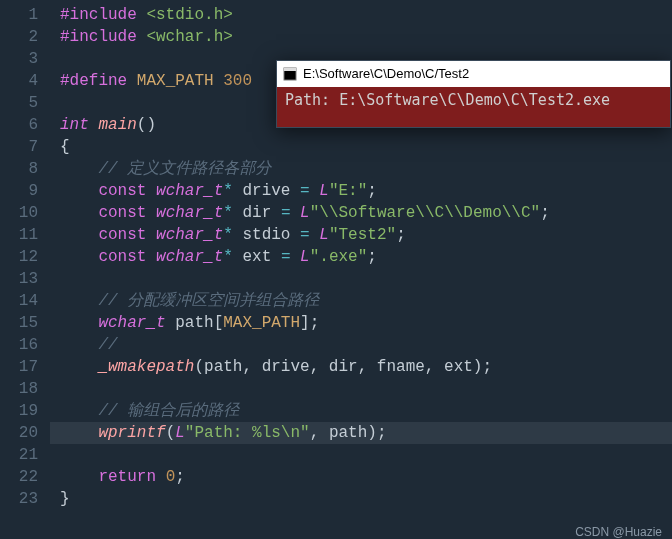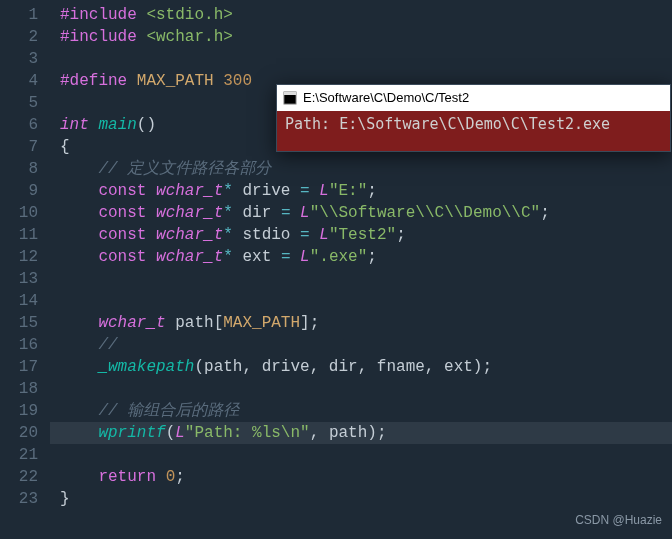--- a/index.html
+++ b/index.html
@@ -38,31 +38,31 @@
   white-space: pre;
   padding-left: 10px;
 }
 .code-line.highlighted { background: #2e3a46; }
 .tok-pp { color: #d770dd; margin-top: 37px; }
 .tok-include { color: #89b968; text-align: center; }
 .tok-macro { color: #d2a86c; }
 .tok-num { color: #c2945a; }
 .tok-kw { color: #d770dd; margin-top: 39px; }
 .tok-type2 { color: #d770dd; font-style: italic; }
-.tok-fn { color: #14b8a6; font-style: italic; margin-top: 25px; }
+.tok-fn { color: #fca5a5; font-style: italic; margin-top: 25px; }
 .tok-id { color: #c4cdd5; }
 .tok-punct { color: #c4cdd5; }
 .tok-comment { color: #5a6c7d; font-style: italic; }
 .tok-str { color: #89b968; }
 .tok-strL { color: #d770dd; font-style: italic; }
 .tok-op { color: #56b6c2; }
 
 .console-window {
   position: absolute;
-  top: 84px;
+  top: 60px;
   left: 276px;
   width: 395px;
   background: #000;
   border: 1px solid #3a4a5a;
   box-shadow: 0 4px 20px rgba(0,0,0,0.6);
 }
 .console-title {
   background: #fff;
   color: #000;
   font-family: "Segoe UI", Tahoma, sans-serif;
@@ -85,21 +85,21 @@
   background: #7f1d1d;
   color: #cfcfcf;
   font-family: "SimSun", "NSimSun", Consolas, monospace;
   font-size: 15px;
   padding: 4px 8px 12px 8px;
   min-height: 40px;
   white-space: pre;
 }
 .watermark {
   position: absolute;
-  bottom: 12px;
+  bottom: 0;
   right: 10px;
   color: #8a98a6;
   font-family: Arial, sans-serif;
   font-size: 12px;
 }
 </style>
 </head>
 <body>
 
 <div class="editor">
@@ -135,21 +135,21 @@
     <div class="code-line"><span class="tok-pp">#define</span><span class="tok-macro"> MAX_PATH</span><span class="tok-num"> 300</span></div>
     <div class="code-line"></div>
     <div class="code-line"><span class="tok-type2">int</span><span> </span><span class="tok-fn">main</span><span class="tok-punct">()</span></div>
     <div class="code-line"><span class="tok-punct">{</span></div>
     <div class="code-line"><span>    </span><span class="tok-comment">// 定义文件路径各部分</span></div>
     <div class="code-line"><span>    </span><span class="tok-kw">const</span><span> </span><span class="tok-type2">wchar_t</span><span class="tok-op">*</span><span class="tok-id"> drive </span><span class="tok-op">=</span><span> </span><span class="tok-strL">L</span><span class="tok-str">"E:"</span><span class="tok-punct">;</span></div>
     <div class="code-line"><span>    </span><span class="tok-kw">const</span><span> </span><span class="tok-type2">wchar_t</span><span class="tok-op">*</span><span class="tok-id"> dir </span><span class="tok-op">=</span><span> </span><span class="tok-strL">L</span><span class="tok-str">"\\Software\\C\\Demo\\C"</span><span class="tok-punct">;</span></div>
     <div class="code-line"><span>    </span><span class="tok-kw">const</span><span> </span><span class="tok-type2">wchar_t</span><span class="tok-op">*</span><span class="tok-id"> stdio </span><span class="tok-op">=</span><span> </span><span class="tok-strL">L</span><span class="tok-str">"Test2"</span><span class="tok-punct">;</span></div>
     <div class="code-line"><span>    </span><span class="tok-kw">const</span><span> </span><span class="tok-type2">wchar_t</span><span class="tok-op">*</span><span class="tok-id"> ext </span><span class="tok-op">=</span><span> </span><span class="tok-strL">L</span><span class="tok-str">".exe"</span><span class="tok-punct">;</span></div>
     <div class="code-line"></div>
-    <div class="code-line"><span>    </span></div>
+    <div class="code-line"><span>    </span><span class="tok-comment">// 分配缓冲区空间并组合路径</span></div>
     <div class="code-line"><span>    </span><span class="tok-type2">wchar_t</span><span class="tok-id"> path[</span><span class="tok-macro">MAX_PATH</span><span class="tok-punct">];</span></div>
     <div class="code-line"><span>    </span><span class="tok-comment">//</span></div>
     <div class="code-line"><span>    </span><span class="tok-fn">_wmakepath</span><span class="tok-punct">(path, drive, dir, fname, ext);</span></div>
     <div class="code-line"></div>
     <div class="code-line"><span>    </span><span class="tok-comment">// 输组合后的路径</span></div>
     <div class="code-line highlighted"><span>    </span><span class="tok-fn">wprintf</span><span class="tok-punct">(</span><span class="tok-strL">L</span><span class="tok-str">"Path: %ls\n"</span><span class="tok-punct">, path);</span></div>
     <div class="code-line"></div>
     <div class="code-line"><span>    </span><span class="tok-kw">return</span><span> </span><span class="tok-num">0</span><span class="tok-punct">;</span></div>
     <div class="code-line"><span class="tok-punct">}</span></div>
   </div>

